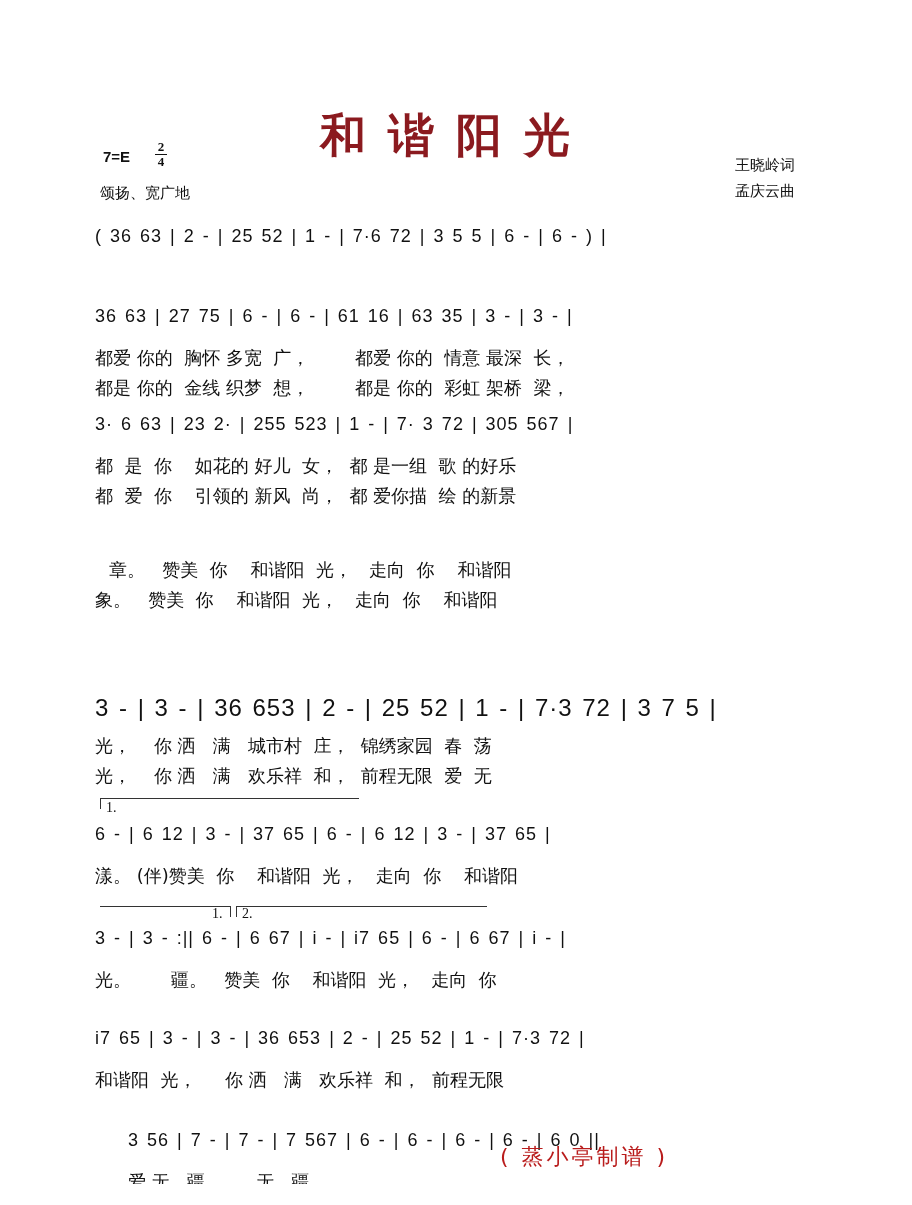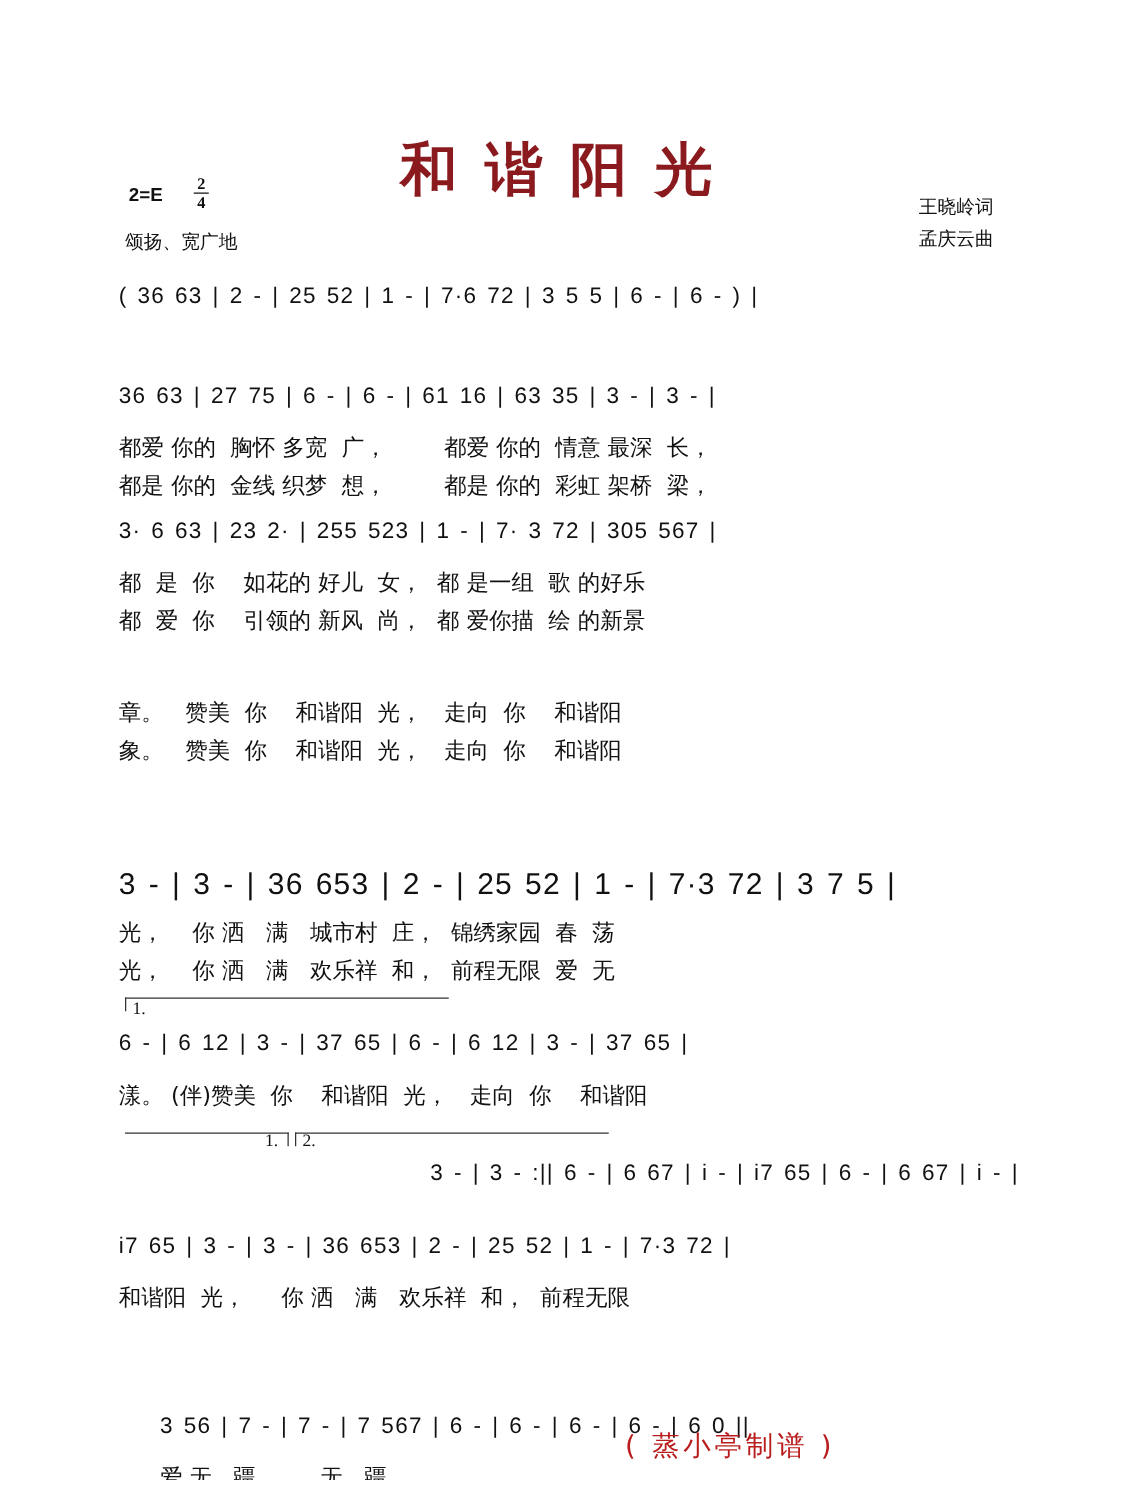--- a/index.html
+++ b/index.html
@@ -15,21 +15,21 @@
   .lyr{position:relative;height:30px;font-size:18px;}
   .volta{position:absolute;border-top:1.5px solid #333;height:10px;}
   .voltalbl{position:absolute;font-family:"Liberation Serif",serif;font-size:14px;}
   .watermark{position:absolute;left:500px;top:1142px;font-size:22px;color:#b91c1c;letter-spacing:3px;}
 </style>
 </head>
 <body>
 
 <div class="title">和谐阳光</div>
 
-<div class="key">2=E</div>
+<div class="key">7=E</div>
 <div class="timesig">
   <div>2</div>
   <div class="bar"></div>
   <div>4</div>
 </div>
 <div class="tempo">颂扬、宽广地</div>
 <div class="credit" style="top:156px;">王晓岭词</div>
 <div class="credit" style="top:182px;">孟庆云曲</div>
 
 <div class="system" style="top:220px;">
@@ -42,21 +42,21 @@
   <div class="lyr" style="white-space:pre;">都是 你的  金线 织梦  想，        都是 你的  彩虹 架桥  梁，</div>
 </div>
 
 <div class="system" style="top:408px;">
   <div class="notes" style="font-size:18px;letter-spacing:1px;word-spacing:2px;padding-top:6px;white-space:pre;">3· 6 63 | 23 2· | 255 523 | 1 - | 7· 3 72 | 305 567 |</div>
   <div class="lyr" style="white-space:pre;">都  是  你    如花的 好儿  女，  都 是一组  歌 的好乐</div>
   <div class="lyr" style="white-space:pre;">都  爱  你    引领的 新风  尚，  都 爱你描  绘 的新景</div>
 </div>
 
 <div class="system" style="top:558px;">
-  <div class="lyr" style="white-space:pre;">章。   赞美  你    和谐阳  光，   走向  你    和谐阳</div>
+  <div class="lyr" style="white-space:pre;margin-left:14px;">章。   赞美  你    和谐阳  光，   走向  你    和谐阳</div>
   <div class="lyr" style="white-space:pre;">象。   赞美  你    和谐阳  光，   走向  你    和谐阳</div>
 </div>
 
 <div class="system" style="top:688px;">
   <div class="notes" style="font-size:24px;letter-spacing:1px;word-spacing:2px;padding-top:6px;white-space:pre;">3 - | 3 - | 36 653 | 2 - | 25 52 | 1 - | 7·3 72 | 3 7 5 |</div>
   <div class="lyr" style="white-space:pre;">光，    你 洒   满   城市村  庄，  锦绣家园  春  荡</div>
   <div class="lyr" style="white-space:pre;">光，    你 洒   满   欢乐祥  和，  前程无限  爱  无</div>
 </div>
 
 <div class="volta" style="left:100px;top:798px;width:258px;border-left:1.5px solid #333;"></div>
@@ -64,24 +64,25 @@
 <div class="system" style="top:818px;">
   <div class="notes" style="font-size:18px;letter-spacing:1px;word-spacing:2px;padding-top:6px;white-space:pre;">6 - | 6 12 | 3 - | 37 65 | 6 - | 6 12 | 3 - | 37 65 |</div>
   <div class="lyr" style="white-space:pre;">漾。 (伴)赞美  你    和谐阳  光，   走向  你    和谐阳</div>
 </div>
 
 <div class="volta" style="left:100px;top:906px;width:130px;border-right:1.5px solid #333;"></div>
 <div class="voltalbl" style="left:212px;top:906px;">1.</div>
 <div class="volta" style="left:236px;top:906px;width:250px;border-left:1.5px solid #333;"></div>
 <div class="voltalbl" style="left:242px;top:906px;">2.</div>
 <div class="system" style="top:922px;">
-  <div class="notes" style="font-size:18px;letter-spacing:1px;word-spacing:2px;padding-top:6px;white-space:pre;text-align:right;">3 - | 3 - :|| 6 - | 6 67 | i - | i7 65 | 6 - | 6 67 | i - |</div>
+  <div class="notes" style="font-size:18px;letter-spacing:1px;word-spacing:2px;padding-top:6px;white-space:pre;">3 - | 3 - :|| 6 - | 6 67 | i - | i7 65 | 6 - | 6 67 | i - |</div>
+  <div class="lyr" style="white-space:pre;">光。       疆。   赞美  你    和谐阳  光，   走向  你</div>
 </div>
 
-<div class="system" style="top:980px;">
+<div class="system" style="top:1022px;">
   <div class="notes" style="font-size:18px;letter-spacing:1px;word-spacing:2px;padding-top:6px;white-space:pre;">i7 65 | 3 - | 3 - | 36 653 | 2 - | 25 52 | 1 - | 7·3 72 |</div>
   <div class="lyr" style="white-space:pre;">和谐阳  光，     你 洒   满   欢乐祥  和，  前程无限</div>
 </div>
 
 <div class="system" style="top:1124px;margin-left:33px;">
   <div class="notes" style="font-size:18px;letter-spacing:1px;word-spacing:2px;padding-top:6px;white-space:pre;">3 56 | 7 - | 7 - | 7 567 | 6 - | 6 - | 6 - | 6 - | 6 0 ||</div>
   <div class="lyr" style="white-space:pre;height:14px;overflow:hidden;">爱 无   疆         无   疆</div>
 </div>
 
 <div class="watermark">( 蒸小亭制谱 )</div>

